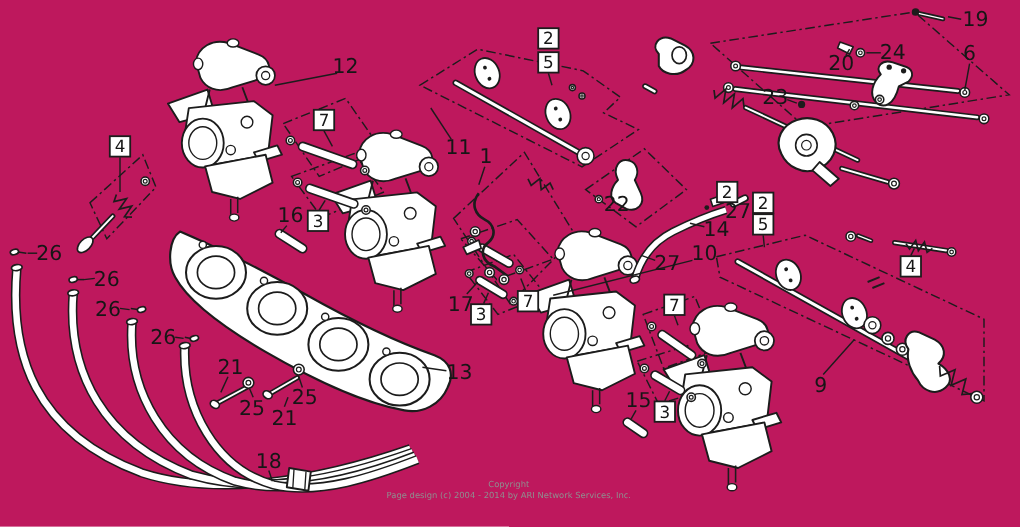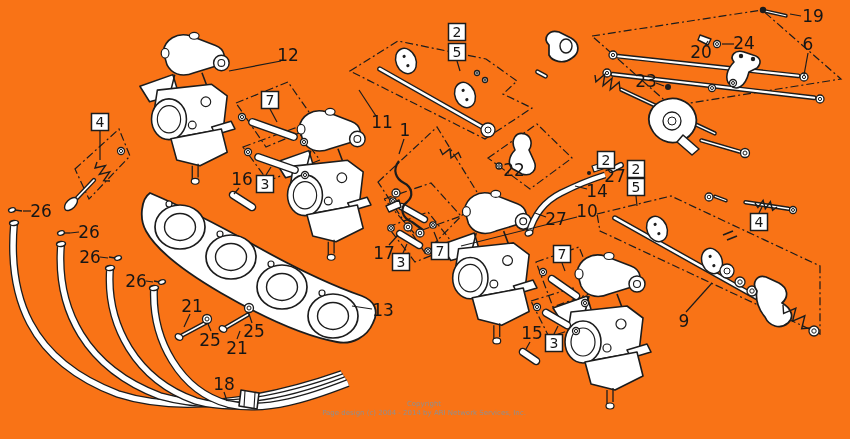--- a/index.html
+++ b/index.html
@@ -1,16 +1,16 @@
 <!DOCTYPE html>
 <html><head>
 <meta charset="utf-8">
 <style>
   html,body{margin:0;padding:0;background:#fff;}
-  .stage{position:relative;width:850px;height:439px;background:#f97316;overflow:hidden;
+  .stage{position:relative;width:850px;height:439px;background:#be185d;overflow:hidden;
          font-family:"DejaVu Sans",sans-serif;text-align:center;}
   svg text{user-select:none;}
   .pnum{font-family:"DejaVu Sans",sans-serif;fill:#161616;}
   .footer-text{font-family:"DejaVu Sans",sans-serif;font-size:7px;fill:#8f8f8f;text-anchor:middle;}
 </style>
 </head>
 <body>
 
 <div class="stage">
   <svg id="art" width="850" height="439" viewBox="0 0 850 439">

